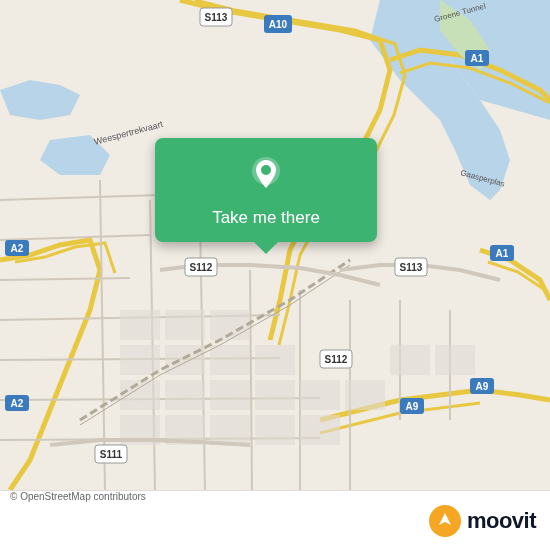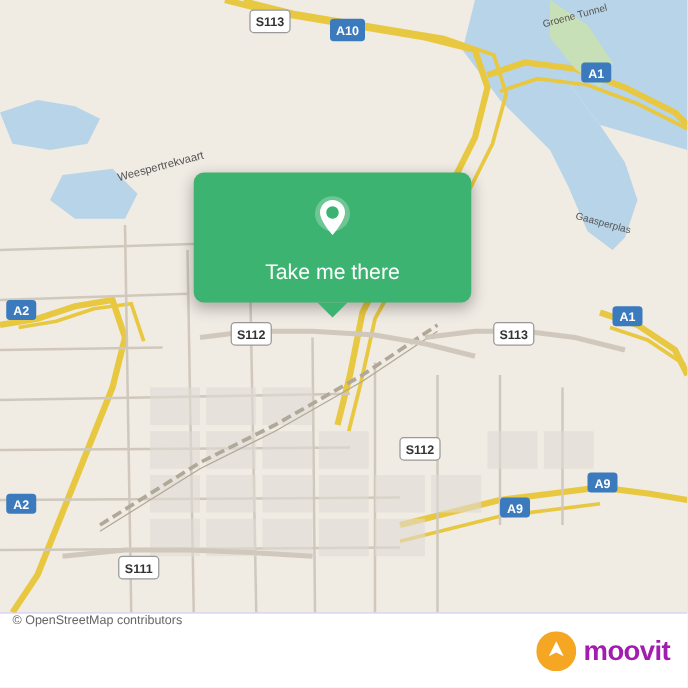--- a/index.html
+++ b/index.html
@@ -10,21 +10,21 @@
       overflow: hidden;
       font-family: Arial, sans-serif;
       background: #fff;
     }
 
     #map-container {
       width: 550px;
       height: 490px;
       position: relative;
       overflow: hidden;
-      background-color: #c4b5fd;
+      background-color: #fde047;
     }
 
     
     #popup-card {
       position: absolute;
       top: 138px;
       left: 155px;
       width: 222px;
       background: #3cb371;
       border-radius: 8px;
@@ -96,21 +96,21 @@
     }
 
     .moovit-icon {
       width: 32px;
       height: 32px;
     }
 
     .moovit-text {
       font-size: 22px;
       font-weight: 700;
-      color: #a21caf;
+      color: #0f172a;
       letter-spacing: -0.5px;
     }
 
     
     .map-svg {
       position: absolute;
       top: 0; left: 0;
       width: 100%;
       height: 100%;
     }

